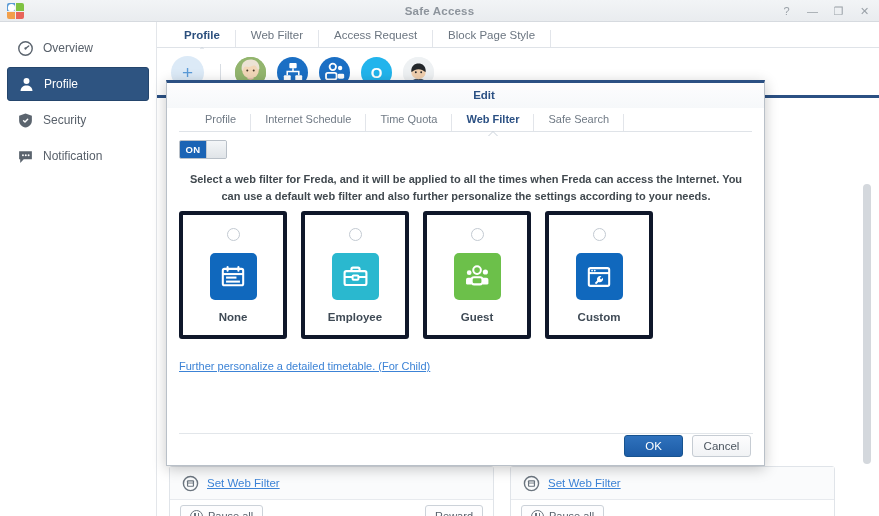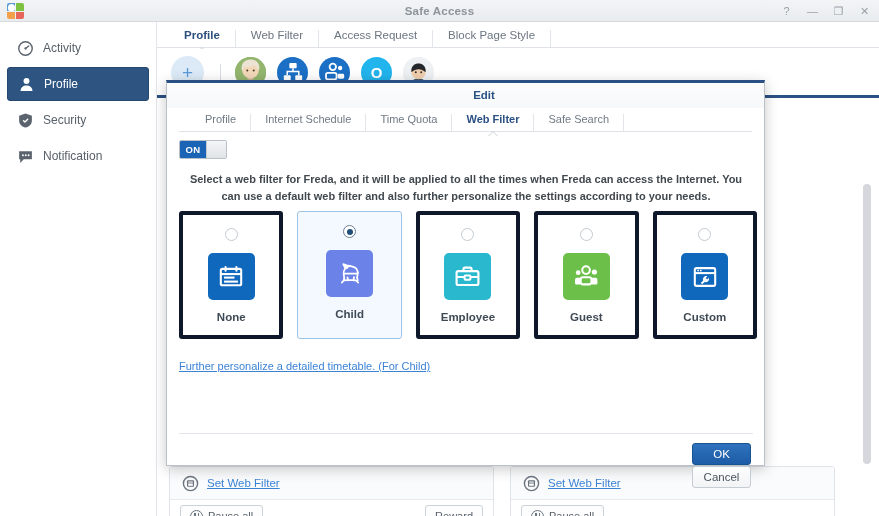--- a/index.html
+++ b/index.html
@@ -256,22 +256,22 @@
 
   .dlg-link {
     position: absolute; left: 12px; top: 277px;
     font-size: 11px; color: #3c83d6; text-decoration: underline;
   }
   .dlg-sep {
     position: absolute; left: 12px; top: 350px; width: 574px; height: 1px;
     background: #e2e6ea;
   }
   .dlg-footer {
-    position: absolute; right: 13px; top: 360px;
-    display: flex; gap: 1px; flex-direction: column;
+    position: absolute; right: 13px; top: 352px;
+    display: flex; gap: 9px;
   }
   .btn {
     width: 59px; height: 22px; border-radius: 3px; font-size: 11.5px;
     display: flex; align-items: center; justify-content: center;
   }
   .btn.primary {
     background: linear-gradient(to bottom,#2f72bd,#1d5ca6);
     border: 1px solid #17538f; color: #ffffff;
   }
   .btn.secondary {
@@ -304,21 +304,21 @@
   <div class="sidebar">
 
     <div class="side-item first">
       <span class="side-ico">
         <svg width="17" height="17" viewBox="0 0 24 24">
           <circle cx="12" cy="12" r="9.5" fill="none" stroke="#5b646e" stroke-width="2"></circle>
           <circle cx="12" cy="12" r="1.6" fill="#5b646e"></circle>
           <path d="M12 12 L16.5 8.5" stroke="#5b646e" stroke-width="2" stroke-linecap="round"></path>
         </svg>
       </span>
-      <span>Activity</span>
+      <span>Overview</span>
     </div>
 
     <div class="side-item active">
       <span class="side-ico">
         <svg width="17" height="17" viewBox="0 0 24 24">
           <circle cx="12" cy="7" r="4.2" fill="#ffffff"></circle>
           <path d="M3.6 21c0-4.7 3.8-7.6 8.4-7.6s8.4 2.9 8.4 7.6z" fill="#ffffff"></path>
         </svg>
       </span>
       <span>Profile</span>
@@ -501,40 +501,20 @@
             <rect x="2.6" y="4.5" width="18.8" height="15.2" rx="1.5" fill="none" stroke="#ffffff" stroke-width="1.9"></rect>
             <path d="M2.6 9.3h18.8" stroke="#ffffff" stroke-width="1.9"></path>
             <path d="M7 2.8v3.4M17 2.8v3.4" stroke="#ffffff" stroke-width="1.9" stroke-linecap="round"></path>
             <rect x="5.6" y="11.6" width="9.6" height="1.9" fill="#ffffff"></rect>
             <rect x="5.6" y="15.3" width="12.8" height="1.9" fill="#ffffff"></rect>
           </svg>
         </div>
         <div class="card-label">None</div>
       </div>
 
-      <div class="card selected">
-        <div class="radio">
-            <i></i>
-          </div>
-        <div class="tile" style="background:#6b82e8;">
-          <svg width="28" height="28" viewBox="0 0 24 24">
-            <g fill="none" stroke="#ffffff" stroke-width="1.5" stroke-linejoin="round" stroke-linecap="round">
-              <path d="M7.5 6.2c1.2-1.4 3-1.6 4.4-1.2l3.6 1.1c1.5.5 2.6 1.7 2.9 3.2l.3 1.6"></path>
-              <path d="M7.5 6.2 6.2 3.6l2.9 1"></path>
-              <path d="M12.1 5.1c-2 .6-3.6 1.6-4.6 2.9-1 1.3-1.2 2.9-.9 4.5l.5 2.6"></path>
-              <path d="M18.7 10.9l-.6 4.3"></path>
-              <path d="M7.1 15.2l-.4 2.3M9.9 14.9l.4 2.6M15.4 14.6l-.4 2.9M18.1 15.2l.5 2.3"></path>
-              <path d="M5 19.4c.9-1.6 2.3-2.1 3.6-2.1h6.8c1.3 0 2.7.5 3.6 2.1"></path>
-              <path d="M6.6 11.6h11.8"></path>
-            </g>
-            <circle cx="9.3" cy="6.9" r=".9" fill="#ffffff"></circle>
-          </svg>
-        </div>
-        <div class="card-label">Child</div>
-      </div>
 
       <div class="card">
         <div class="radio"></div>
         <div class="tile" style="background:#2ab8cf;">
           <svg width="27" height="27" viewBox="0 0 24 24">
             <rect x="2.3" y="7.2" width="19.4" height="12.4" rx="1.6" fill="none" stroke="#ffffff" stroke-width="1.9"></rect>
             <path d="M8.4 7.2V5.4c0-.7.6-1.3 1.3-1.3h4.6c.7 0 1.3.6 1.3 1.3v1.8" fill="none" stroke="#ffffff" stroke-width="1.9"></path>
             <rect x="9.4" y="11.2" width="5.2" height="3.6" rx=".8" fill="none" stroke="#ffffff" stroke-width="1.8"></rect>
             <path d="M2.3 12.4h7.1M14.6 12.4h7.1" stroke="#ffffff" stroke-width="1.8"></path>
           </svg>

